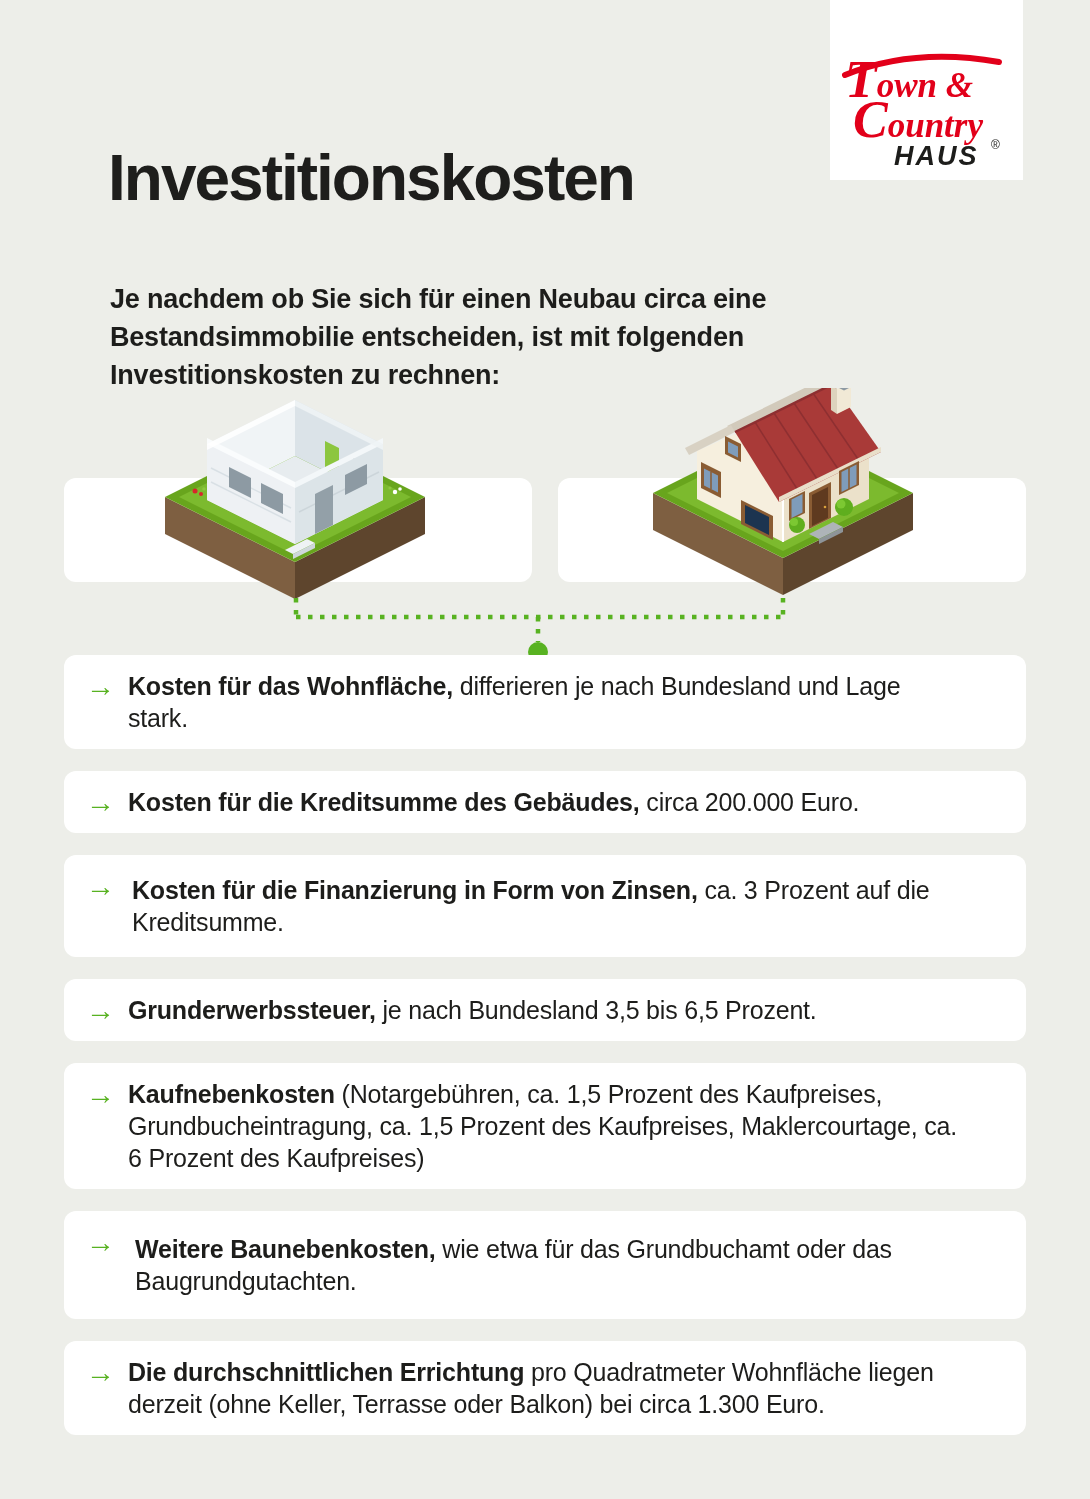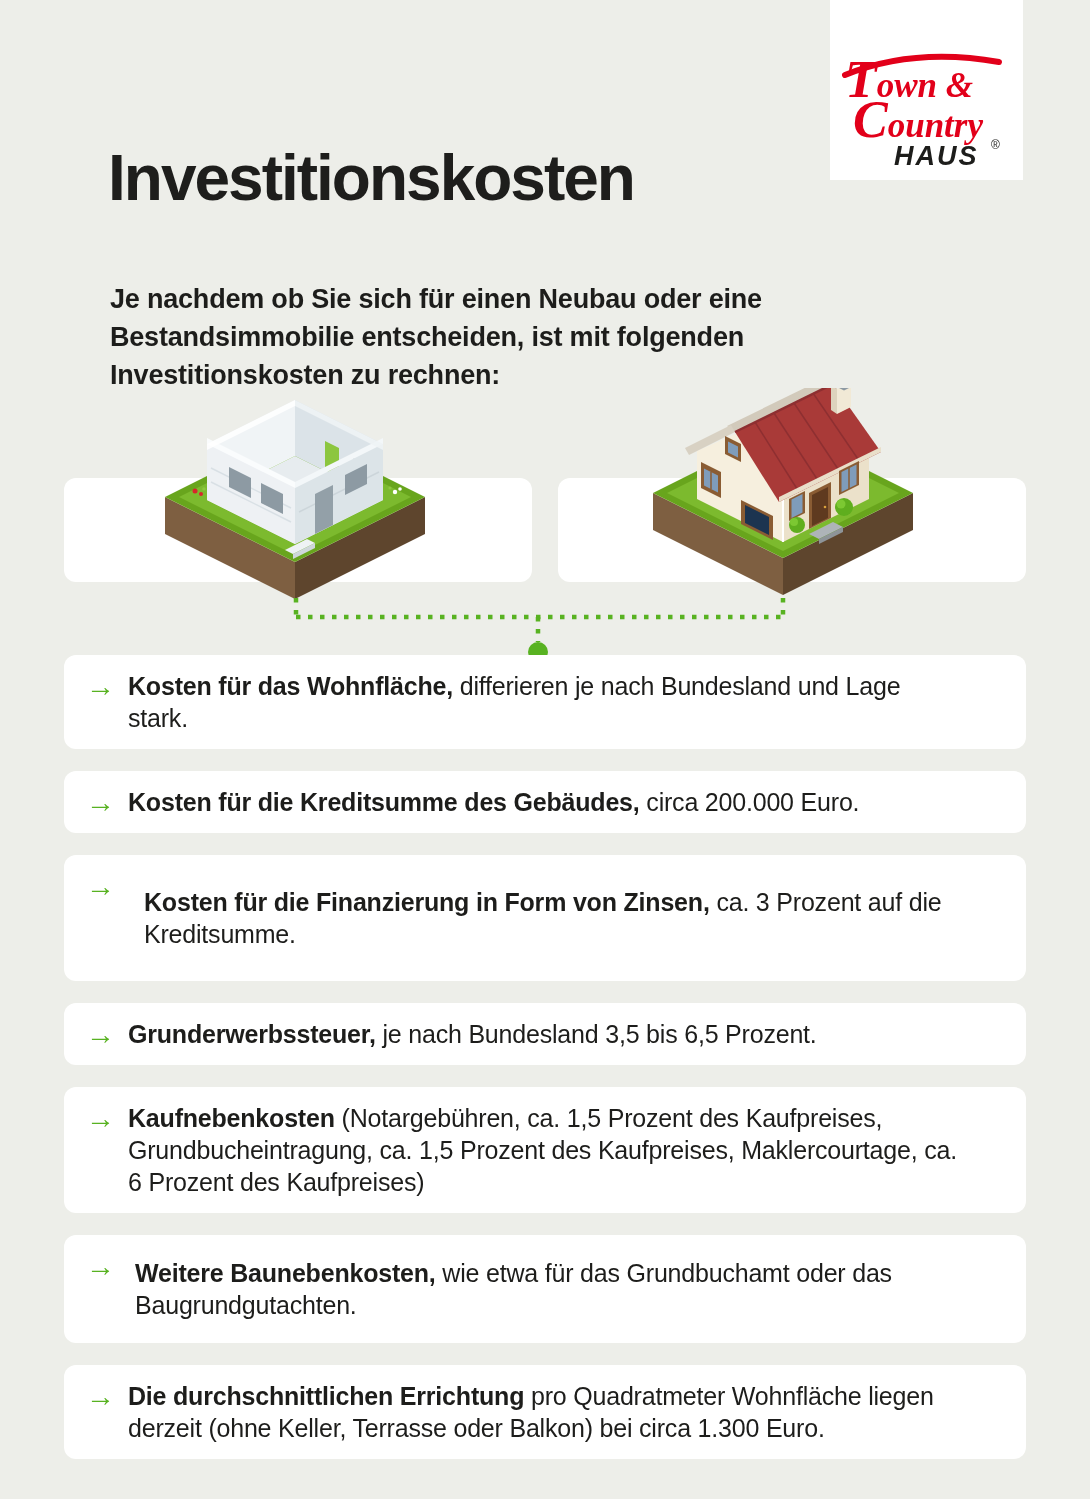--- a/index.html
+++ b/index.html
@@ -68,21 +68,21 @@
       <tspan font-size="52">C</tspan><tspan font-size="35">ountry</tspan>
     </text>
     <text x="55" y="120" fill="#1d1d1b" font-family="Liberation Sans, sans-serif" font-style="italic" font-weight="bold" font-size="27" letter-spacing="2">HAUS</text>
     <text x="152" y="104" fill="#1d1d1b" font-size="12">®</text>
   </svg>
 </div>
 
 <h1 class="page-title">Investitionskosten</h1>
 
 <div class="intro">
-  <span>Je nachdem ob Sie sich für einen Neubau oder eine</span>
+  <span>Je nachdem ob Sie sich für einen Neubau circa eine</span>
   <span>Bestandsimmobilie entscheiden, ist mit folgenden</span>
   <span>Investitionskosten zu rechnen:</span>
 </div>
 
 <div class="house-card left"></div>
 <div class="house-card right"></div>
 
 <svg class="house-svg left" viewBox="0 0 276 212">
 
   <polygon points="8,105 138,170 138,207 8,142" fill="#7e5f41"></polygon>
@@ -193,21 +193,21 @@
     <p class="cost-text" style="margin:0"><span class="lead">Kosten für das Wohnfläche,</span> <span class="rest">differieren je nach Bundesland und Lage stark.</span></p>
   </div>
 
   <div class="cost-card">
     <span class="arrow">→</span>
     <p class="cost-text" style="margin:0"><span class="lead">Kosten für die Kreditsumme des Gebäudes,</span> <span class="rest">circa 200.000 Euro.</span></p>
   </div>
 
   <div class="cost-card">
     <span class="arrow">→</span>
-    <p class="cost-text" style="margin:16px"><span class="lead">Kosten für die Finanzierung in Form von Zinsen,</span> <span class="rest">ca. 3 Prozent auf die Kreditsumme.</span></p>
+    <p class="cost-text" style="margin:4px"><span class="lead">Kosten für die Finanzierung in Form von Zinsen,</span> <span class="rest">ca. 3 Prozent auf die Kreditsumme.</span></p>
   </div>
 
   <div class="cost-card">
     <span class="arrow">→</span>
     <p class="cost-text" style="margin:0"><span class="lead">Grunderwerbssteuer,</span> <span class="rest">je nach Bundesland 3,5 bis 6,5 Prozent.</span></p>
   </div>
 
   <div class="cost-card">
     <span class="arrow">→</span>
     <p class="cost-text" style="margin:0"><span class="lead">Kaufnebenkosten</span> <span class="rest">(Notargebühren, ca. 1,5 Prozent des Kaufpreises, Grundbucheintragung, ca. 1,5 Prozent des Kaufpreises, Maklercourtage, ca. 6 Prozent des Kaufpreises)</span></p>

